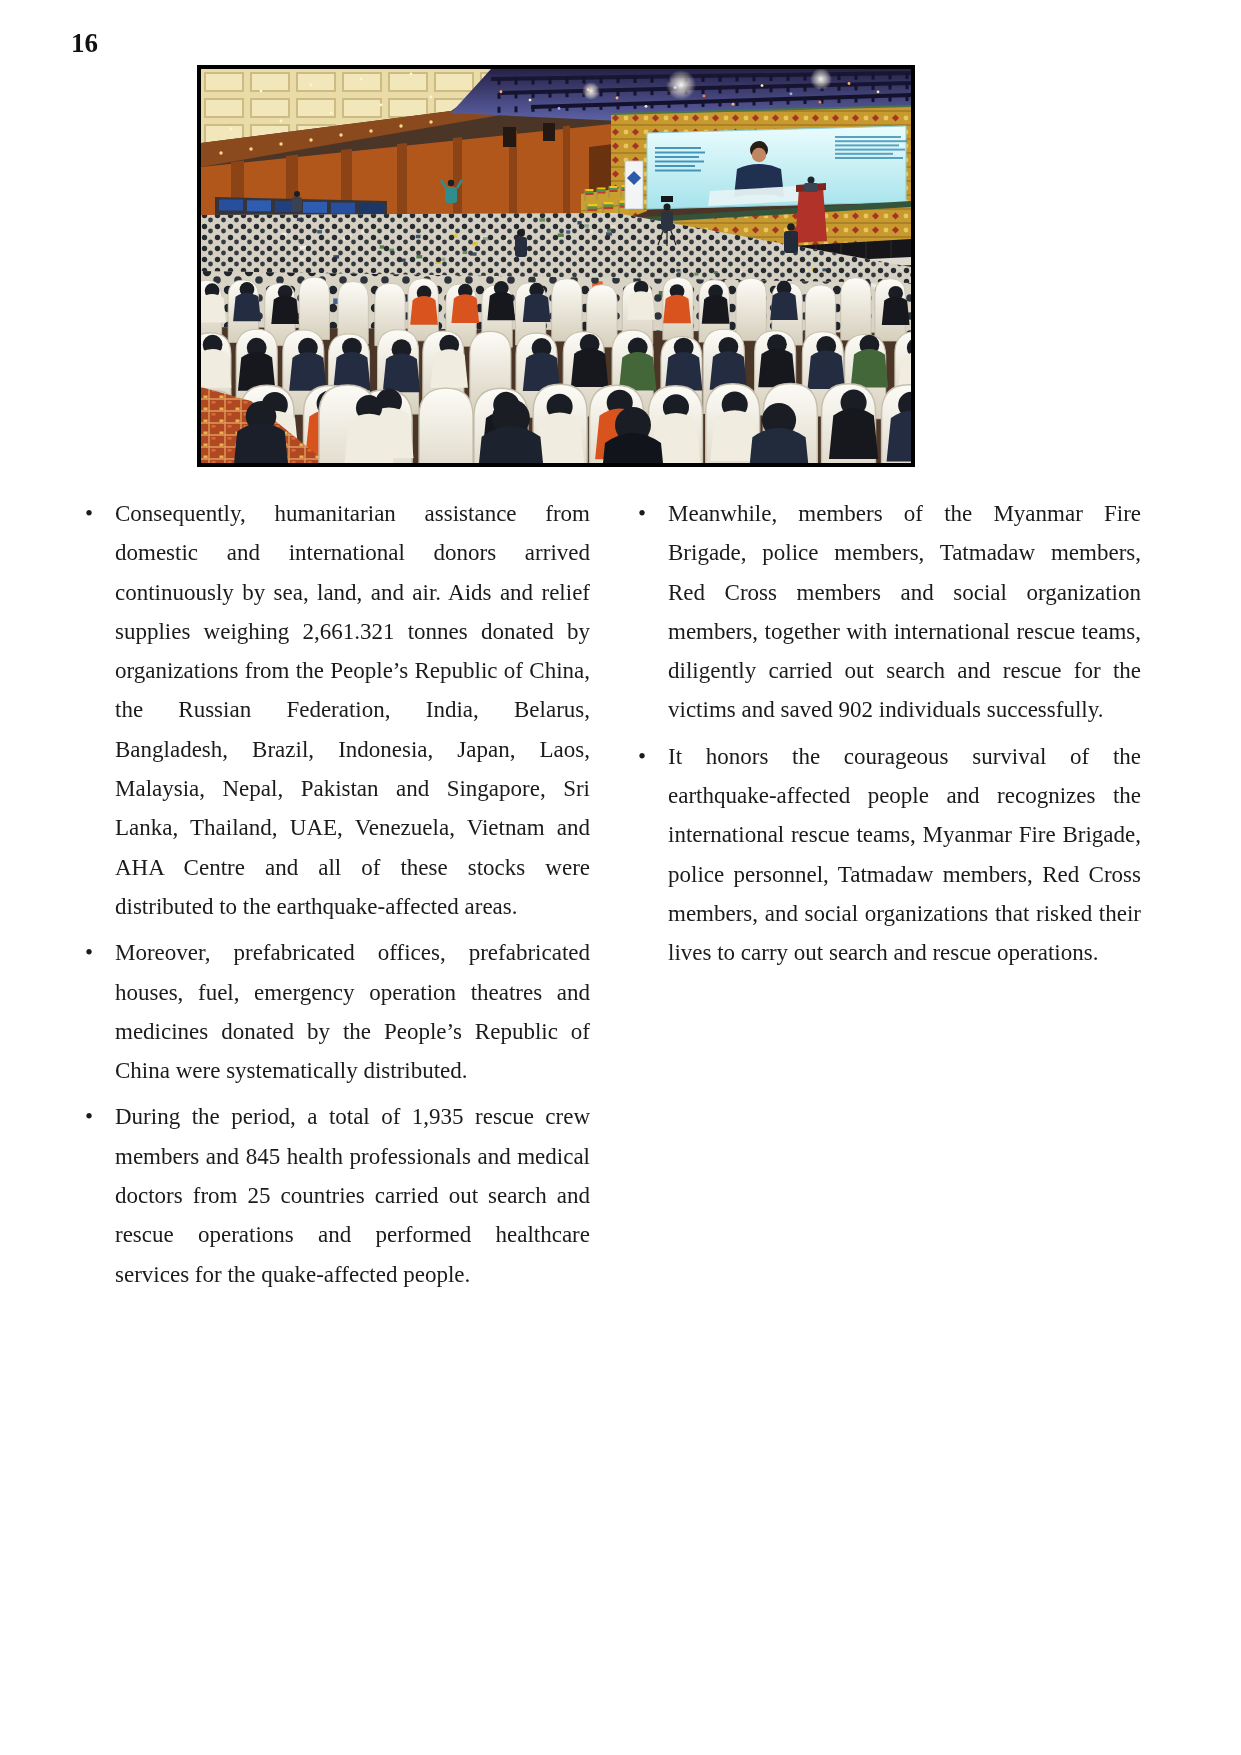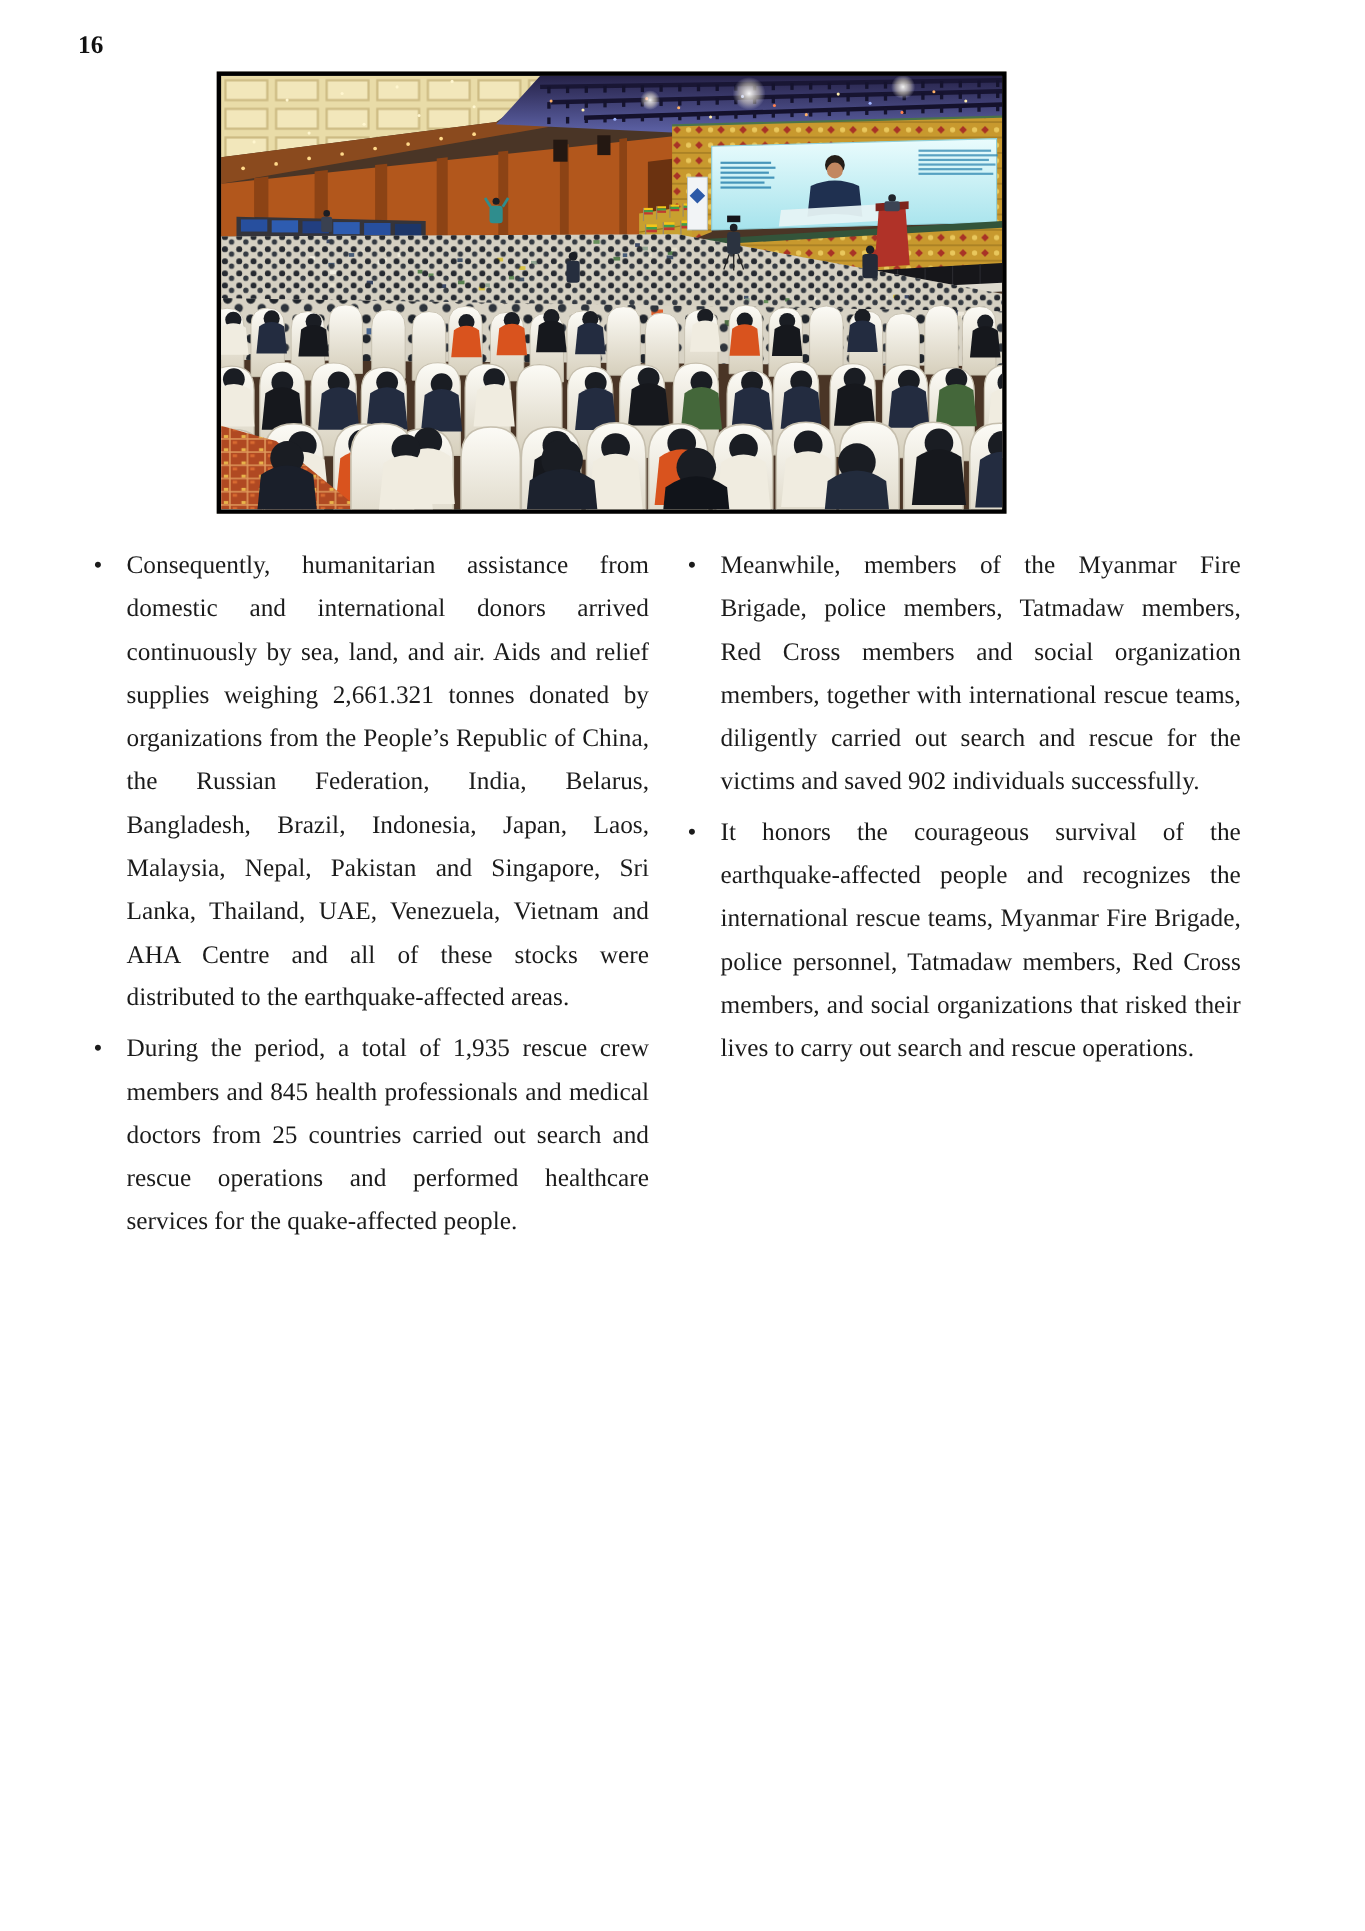--- a/index.html
+++ b/index.html
@@ -1,21 +1,21 @@
 <!DOCTYPE html>
 <html><head>
 <meta charset="utf-8">
 <style>
   html,body{margin:0;padding:0;}
   body{width:1241px;height:1755px;background:#ffffff;font-family:"Liberation Serif",serif;position:relative;}
   .page{position:absolute;inset:0;background:#ffffff;overflow:hidden;}
-  .page-number{position:absolute;left:71px;top:28px;font-size:23px;font-weight:700;color:#111;text-align:right;}
+  .page-number{position:absolute;left:71px;top:28px;font-size:27px;font-weight:700;color:#111;text-align:right;}
   .photo{position:absolute;left:197px;top:65px;width:710px;height:394px;border:4px solid #000;margin:0;background:#c8c2b2;}
   .photo svg{display:block;width:710px;height:394px;}
-  .columns{position:absolute;left:72px;top:494px;width:1069px;display:flex;gap:25px;}
+  .columns{position:absolute;left:72px;top:494px;width:1069px;display:flex;gap:38px;}
   .col--left{width:518px;}
   .col--right{width:513px;}
   .bullet{position:relative;margin:0 0 7px 0;padding-left:43px;font-size:23px;line-height:39.3px;
           text-align:justify;text-justify:inter-word;color:#1b1b1b;}
   .bullet::before{content:"\2022";position:absolute;left:13px;top:0;color:#1b1b1b;}
   .col--right .bullet{padding-left:40px;}
   .col--right .bullet::before{left:10px;}
 </style>
 </head>
 <body>
@@ -497,20 +497,21 @@
             <use href="#person" transform="translate(578 410) scale(1.9)" style="color:#222b3c"></use>
             <use href="#person" transform="translate(60 400) scale(1.7)" style="color:#1a1f2a"></use>
           </g>
       </g>
     </svg>
   </figure>
 
   <div class="columns">
     <div class="col col--left">
       <p class="bullet">Consequently, humanitarian assistance from domestic and international donors arrived continuously by sea, land, and air. Aids and relief supplies weighing 2,661.321 tonnes donated by organizations from the People’s Republic of China, the Russian Federation, India, Belarus, Bangladesh, Brazil, Indonesia, Japan, Laos, Malaysia, Nepal, Pakistan and Singapore, Sri Lanka, Thailand, UAE, Venezuela, Vietnam and AHA Centre and all of these stocks were distributed to the earthquake-affected areas.</p>
+      <p class="bullet">Moreover, prefabricated offices, prefabricated houses, fuel, emergency operation theatres and medicines donated by the People’s Republic of China were systematically distributed.</p>
       <p class="bullet">During the period, a total of 1,935 rescue crew members and 845 health professionals and medical doctors from 25 countries carried out search and rescue operations and performed healthcare services for the quake-affected people.</p>
     </div>
     <div class="col col--right">
       <p class="bullet">Meanwhile, members of the Myanmar Fire Brigade, police members, Tatmadaw members, Red Cross members and social organization members, together with international rescue teams, diligently carried out search and rescue for the victims and saved 902 individuals successfully.</p>
       <p class="bullet">It honors the courageous survival of the earthquake-affected people and recognizes the international rescue teams, Myanmar Fire Brigade, police personnel, Tatmadaw members, Red Cross members, and social organizations that risked their lives to carry out search and rescue operations.</p>
     </div>
   </div>
 
 </div>
 

